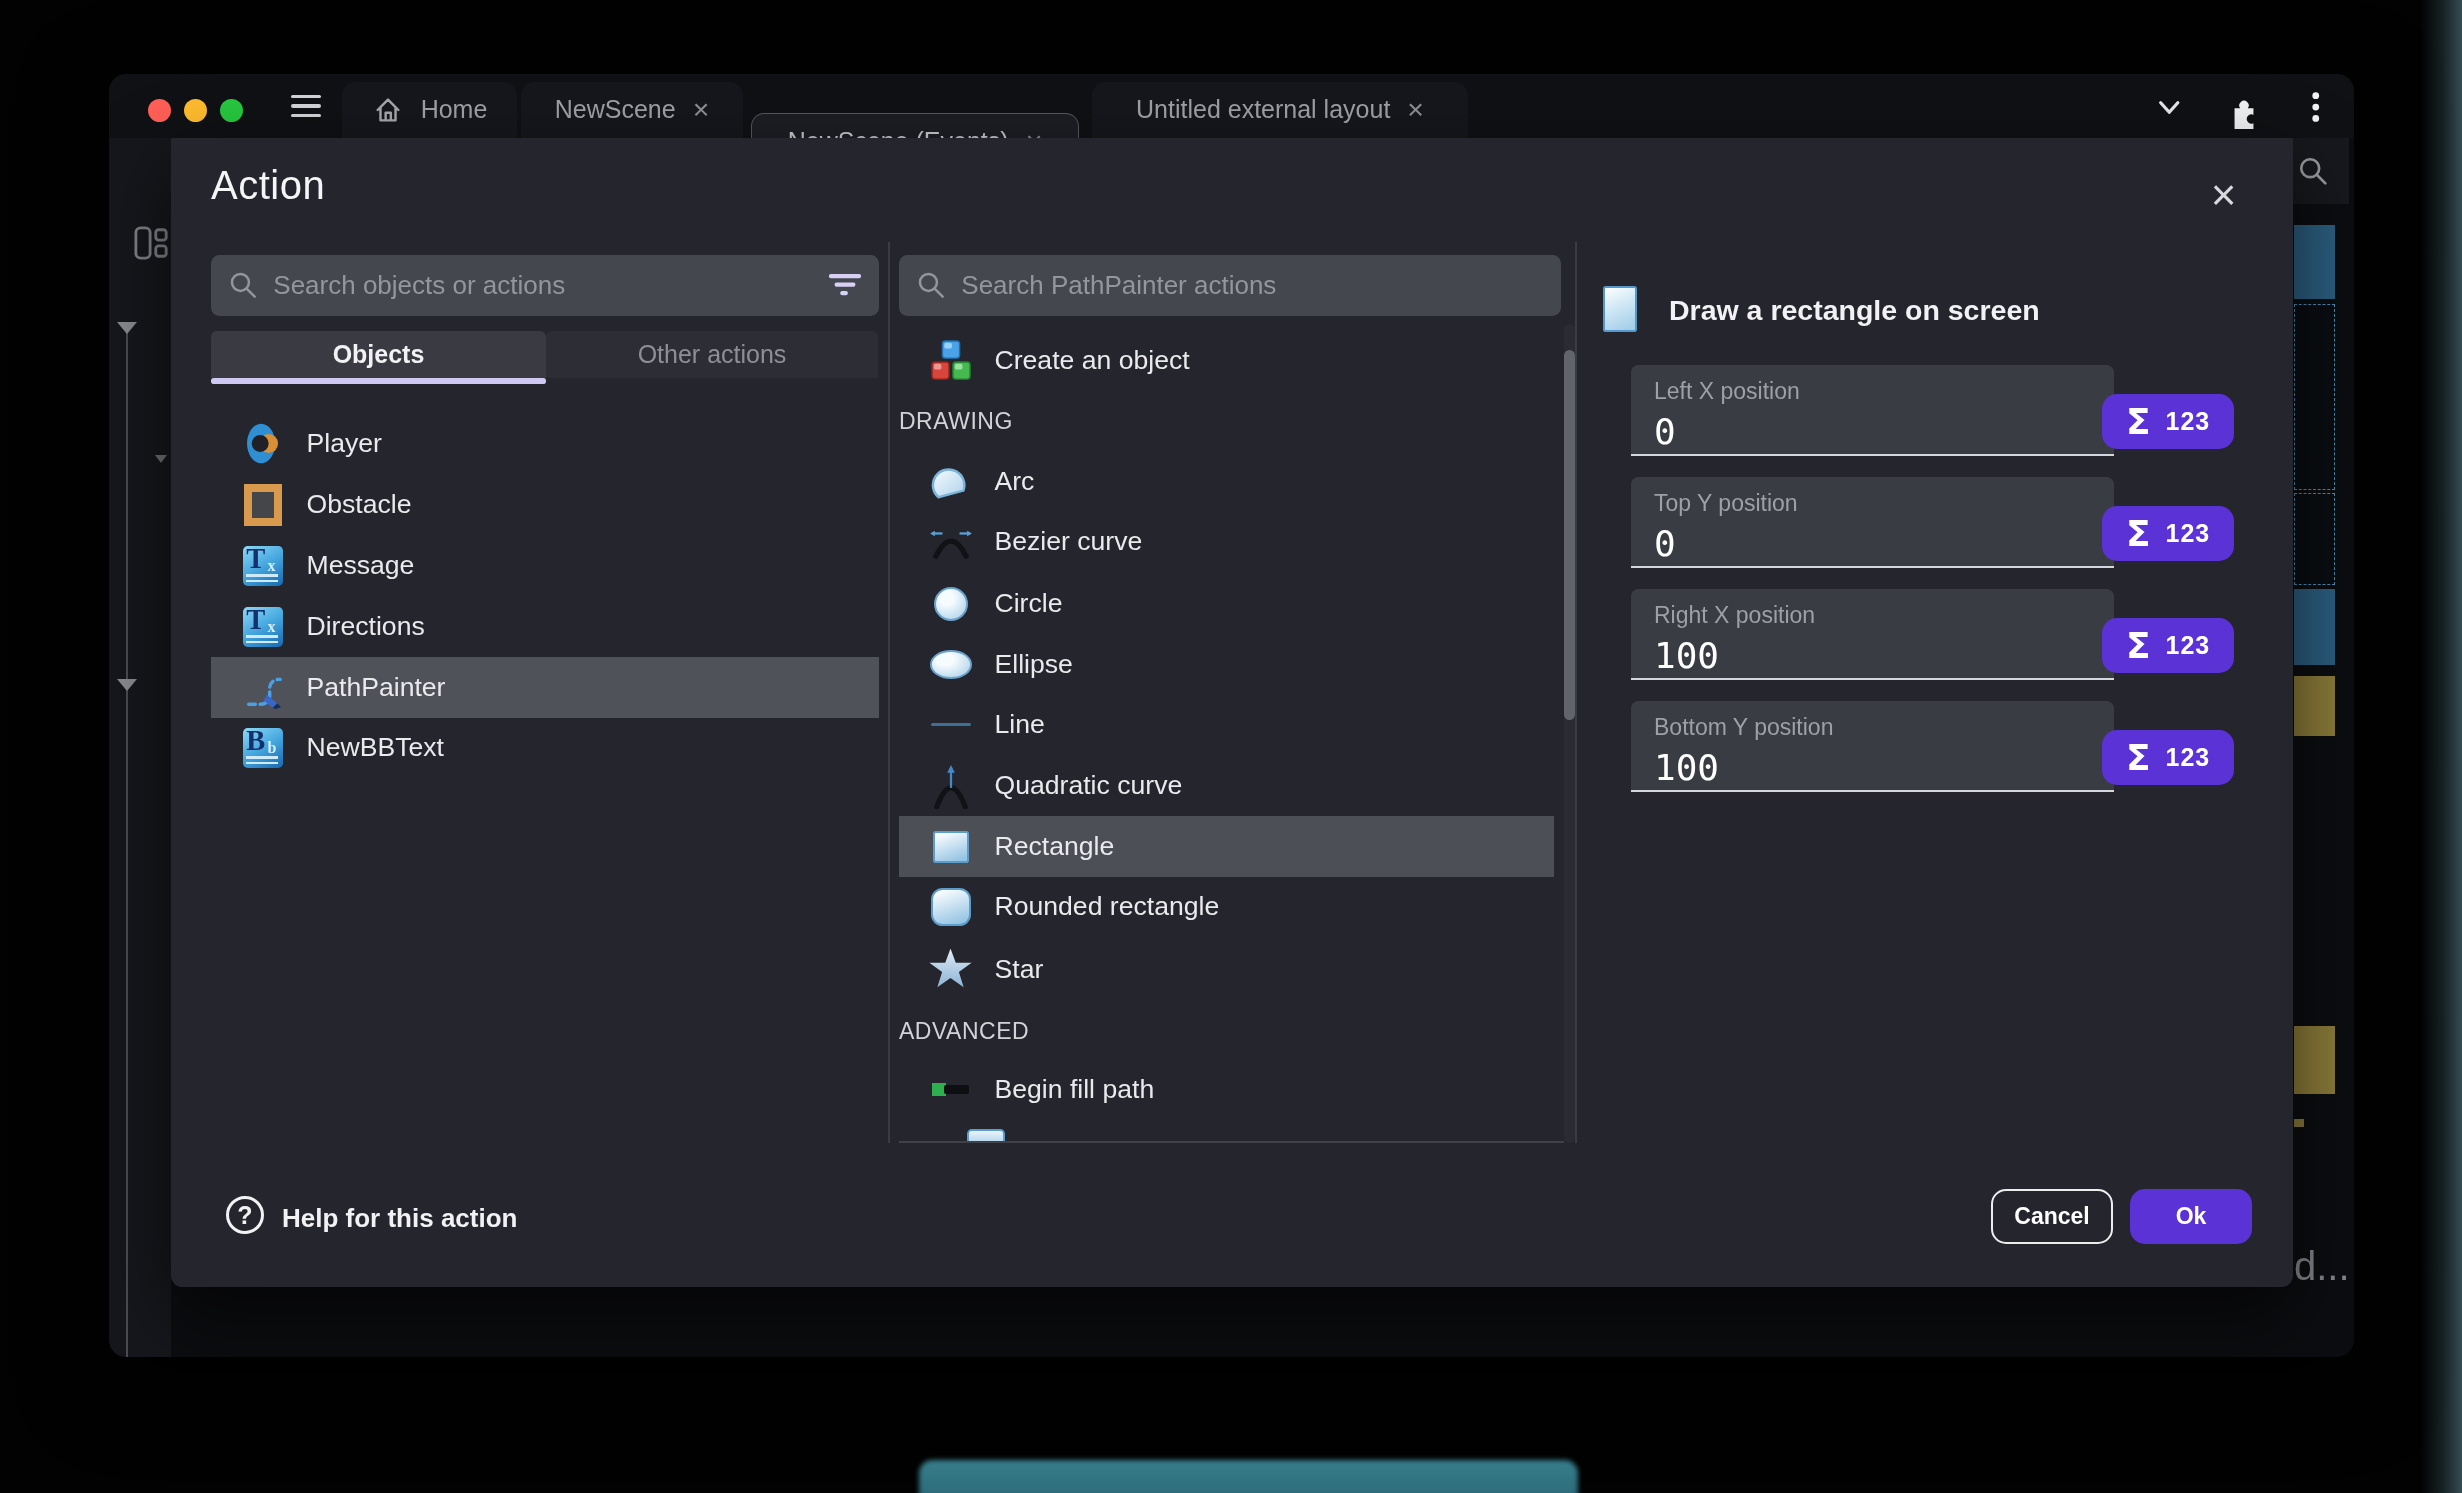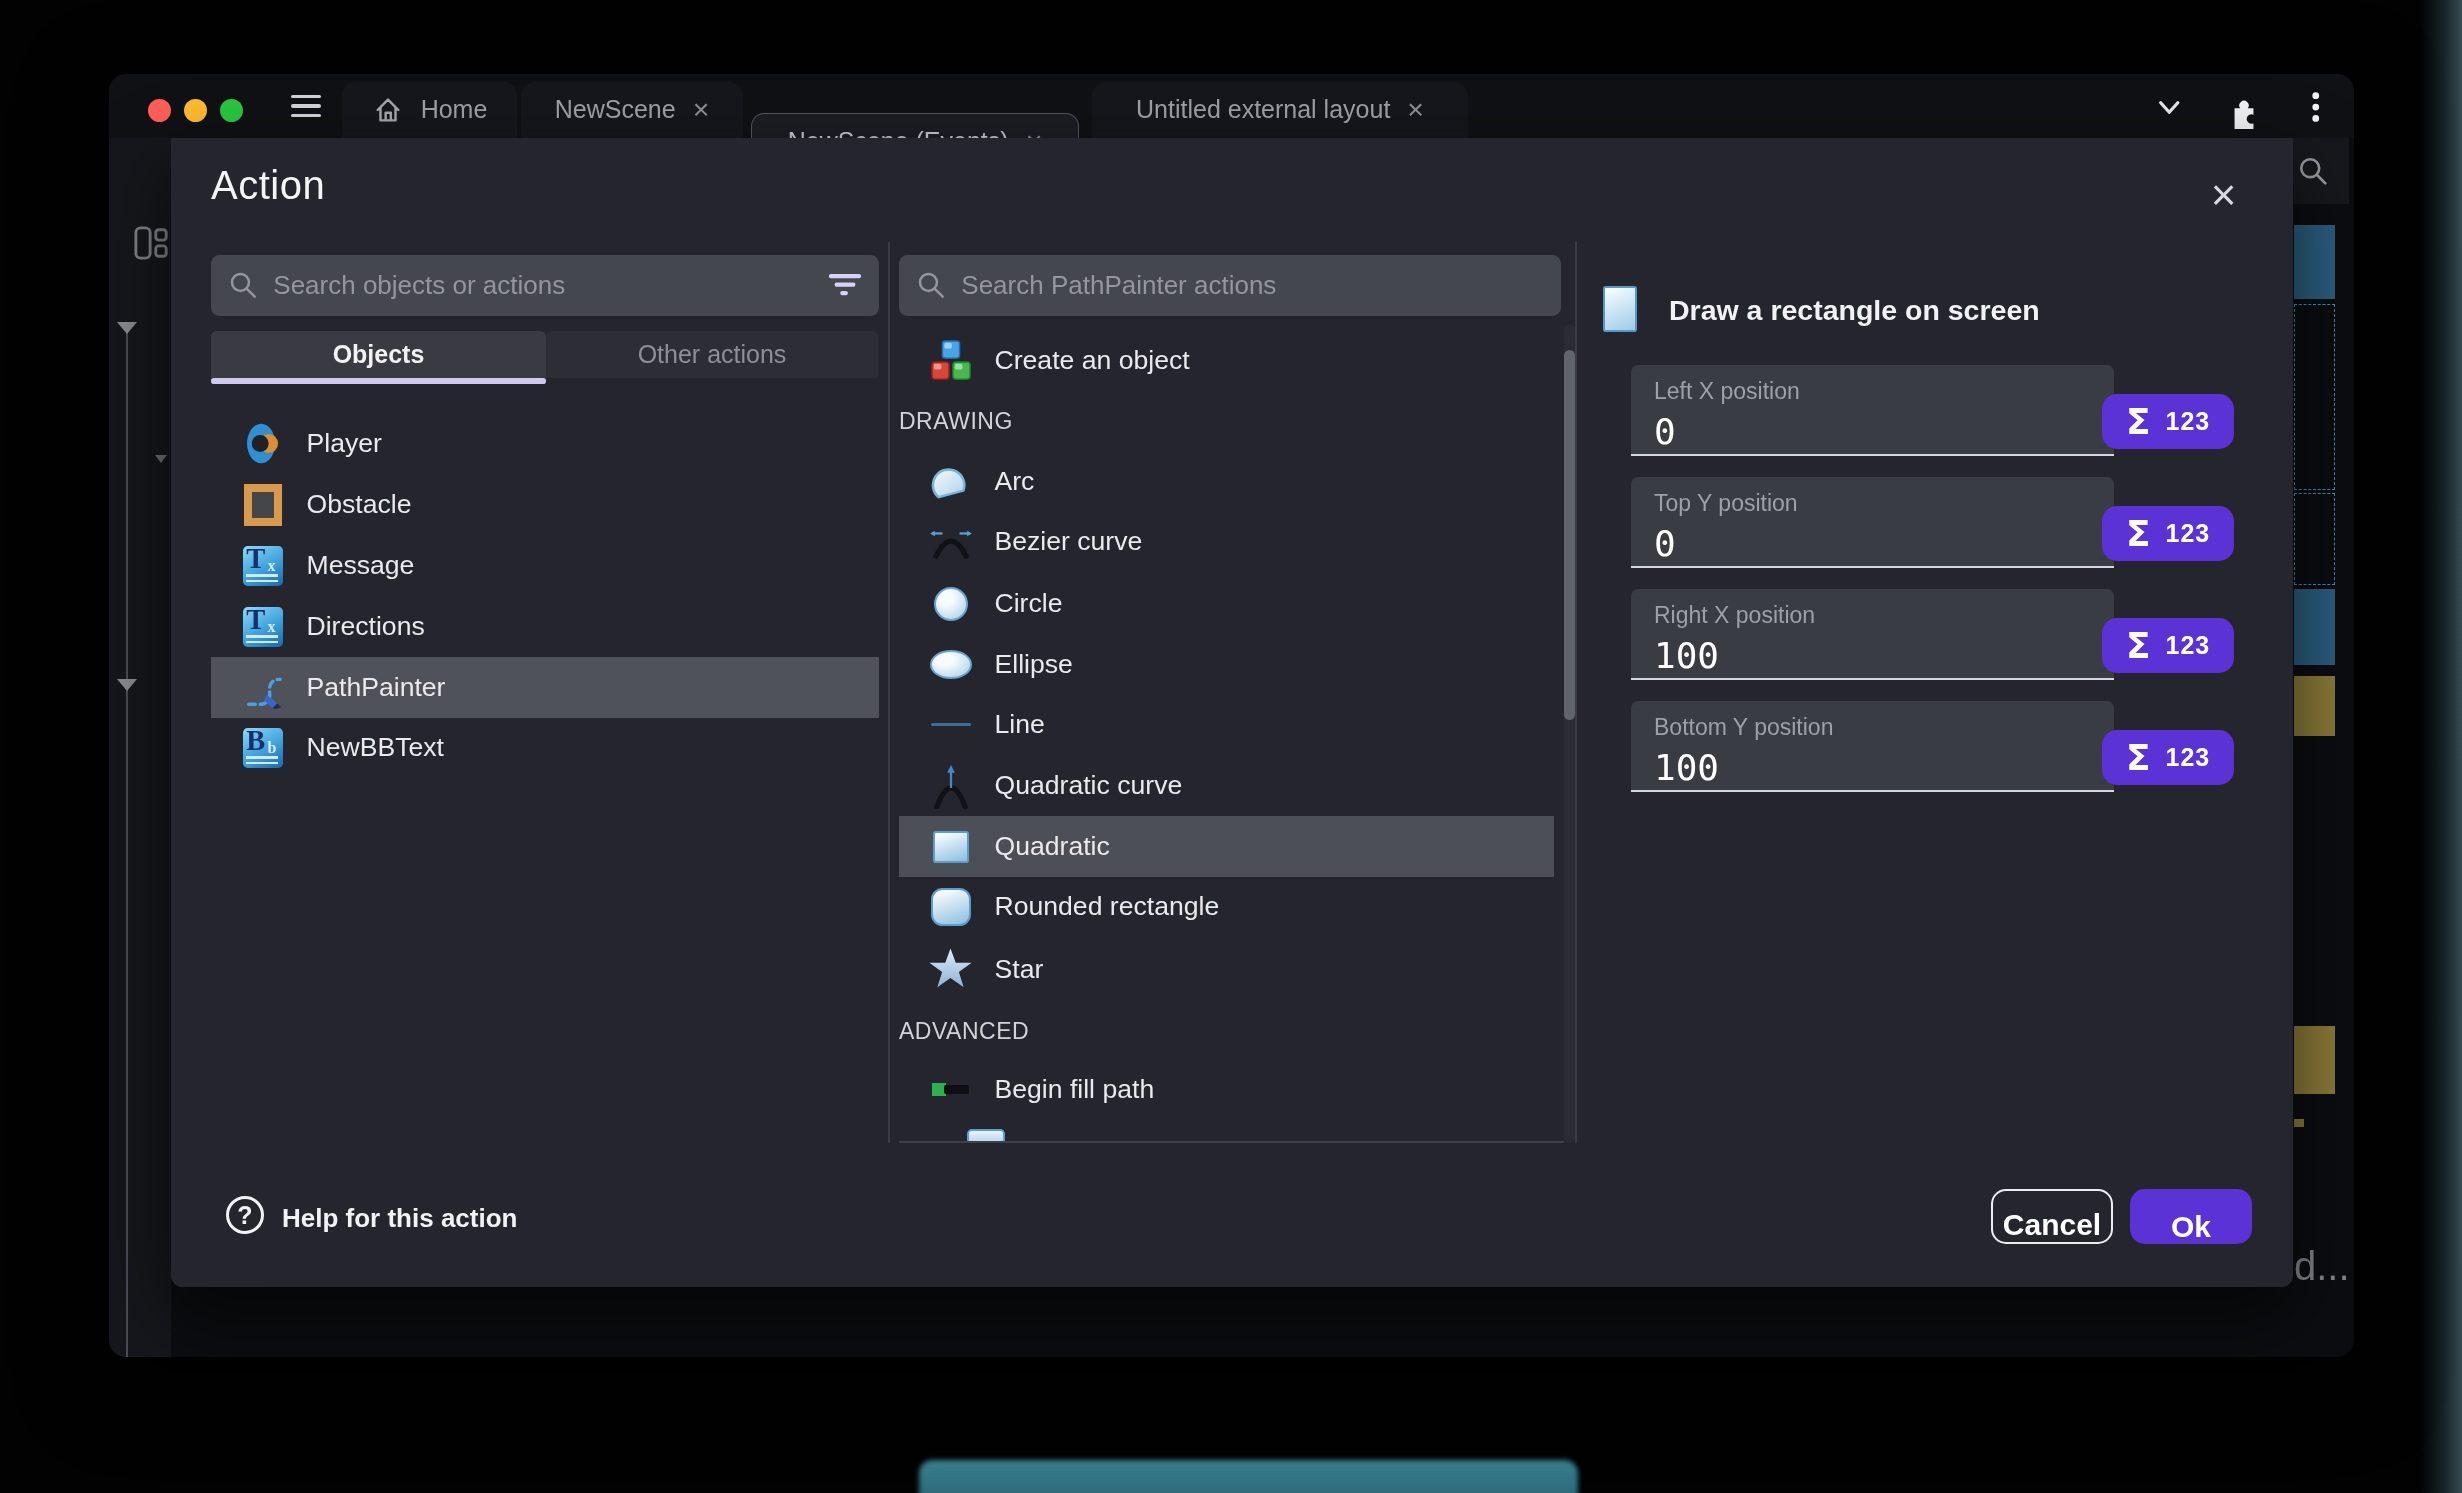--- a/index.html
+++ b/index.html
@@ -111,22 +111,22 @@
   .fieldbox .fvalue { margin-top:5.7px; font-size:36px; color:#ffffff; font-family:"DejaVu Sans Mono",monospace; }
   .sigmabtn { left:1931px; width:132px; height:55px; background:#5a32d6; border-radius:15px;
     display:flex; align-items:center; justify-content:center; gap:15px; cursor:pointer; }
   .sigmabtn .sg { color:#fff; font-size:36px; font-weight:bold; font-family:"DejaVu Sans",sans-serif; line-height:1; }
   .sigmabtn .dg { color:#fff; font-size:25px; font-weight:bold; letter-spacing:0.9px; }
 
   
   .help-icon { left:55px; top:1058px; width:38px; height:38px; border:3.3px solid #f2f2f4; border-radius:50%;
     color:#f2f2f4; font-size:25px; font-weight:bold; display:flex; align-items:center; justify-content:center; }
   .help-label { left:111px; top:1065px; font-size:26px; font-weight:bold; color:#f2f2f4; }
-  .btn { top:1051px; height:55px; border-radius:15px; display:flex; align-items:flex-end;
-    justify-content:center; font-size:30px; font-weight:bold; color:#fff; cursor:pointer; }
+  .btn { top:1051px; height:55px; border-radius:15px; display:flex; align-items:center;
+    justify-content:center; font-size:23px; font-weight:bold; color:#fff; cursor:pointer; }
   .btn-cancel { left:1820px; width:122px; border:2.4px solid #eceded; background:transparent; }
   .btn-ok { left:1959px; width:122px; background:#5a32d6; }
 </style>
 </head>
 <body>
 
 <div class="stage">
   <div class="abs edge-teal"></div>
   <div class="abs dock-glow"></div>
 
@@ -374,21 +374,21 @@
             <line x1="20" y1="26" x2="20" y2="9" stroke="#4788c8" stroke-width="2.4"></line>
             <polygon points="20,2 16,10 24,10" fill="#4788c8"></polygon>
           </svg>
         </span>
         <span>Quadratic curve</span>
       </div>
       <div class="abs mrow mrow-sel" style="top:678px">
         <span class="icon-cell">
             <span class="shape-rect"></span>
           </span>
-        <span>Quadratic</span>
+        <span>Rectangle</span>
       </div>
       <div class="abs mrow" style="top:738px">
         <span class="icon-cell">
             <span class="shape-rrect"></span>
           </span>
         <span>Rounded rectangle</span>
       </div>
       <div class="abs mrow" style="top:801px">
         <span class="icon-cell">
             <span class="shape-star"></span>

